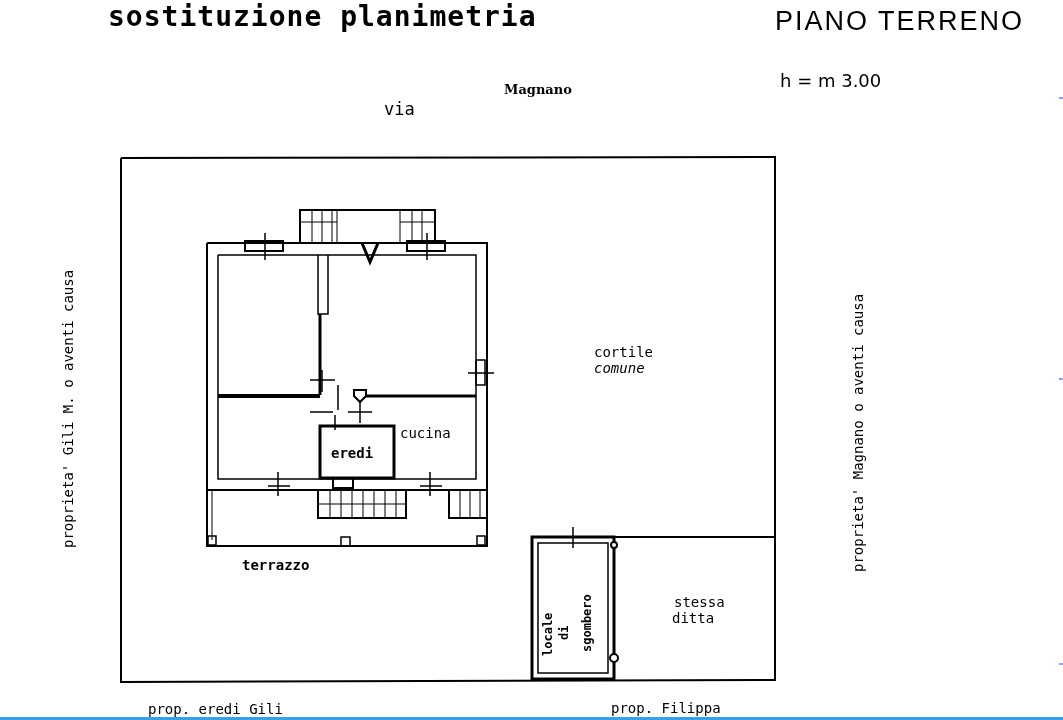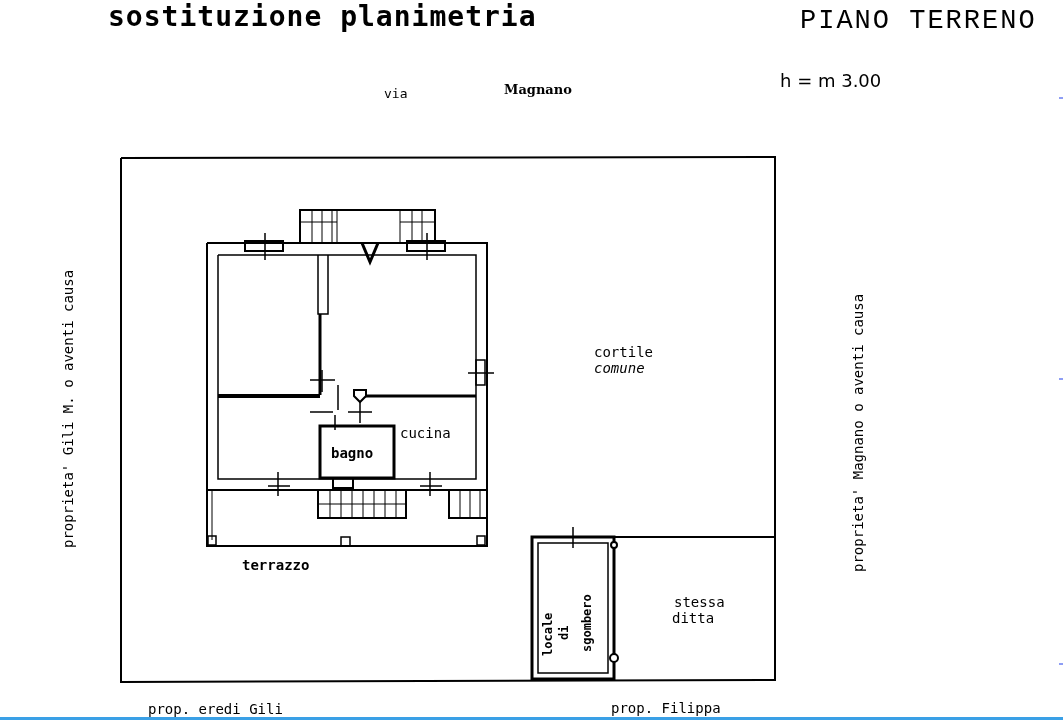--- a/index.html
+++ b/index.html
@@ -1,22 +1,22 @@
 <!DOCTYPE html>
 <html><head>
 <meta charset="utf-8">
 <style>
   html, body { margin:0; padding:0; }
   body { width:1063px; height:720px; background:#ffffff; position:relative; overflow:hidden;
          font-family:"DejaVu Sans Mono","Liberation Mono",monospace; color:#000; }
   .abs { position:absolute; }
   .title { left:108px; top:0px; font-size:28px; letter-spacing:1px; font-weight:bold; white-space:nowrap; }
-  .floor { left:800px; top:6px; font-size:27px; letter-spacing:2px; white-space:nowrap; font-family:Liberation Mono, monospace; }
+  .floor { left:775px; top:6px; font-size:27px; letter-spacing:2px; white-space:nowrap; font-family:Liberation Sans, sans-serif; }
   .height { left:780px; top:70px; font-size:18px; white-space:nowrap; font-family:"DejaVu Sans",sans-serif; }
-  .street-a { left:384px; top:86px; font-size:13px; }
+  .street-a { left:384px; top:99px; font-size:17px; }
   .street-b { left:504px; top:82px; font-size:13px; font-weight:bold; font-family:"DejaVu Serif",serif; }
   .vert { font-size:14px; white-space:nowrap; transform-origin:left top; transform:rotate(-90deg); }
   .vert-left { left:60px; top:548px; }
   .vert-right { left:850px; top:572px; }
   .label { font-size:14px; white-space:nowrap; }
   .bottom-left { left:148px; top:701px; font-size:14px; }
   .bottom-right { left:570px; top:700px; font-size:14px;margin-left:41px; }
   .blue-bar { left:0; bottom:0; width:1063px; height:3px; background:#3aa0e6; }
   .edge-mark { width:6px; height:2px; background:#8e9ef5; }
   svg { position:absolute; left:0; top:0; }
@@ -111,21 +111,21 @@
     <line x1="212" y1="490" x2="212" y2="540" stroke-width="1"></line>
     <rect x="208" y="536" width="8" height="9" stroke-width="1.5"></rect>
     <rect x="341" y="537" width="9" height="9" stroke-width="1.5"></rect>
     <rect x="477" y="536" width="8" height="9" stroke-width="1.5"></rect>
   </g>
 </svg>
 
 <div class="abs label" style="left:594px;top:344px;">cortile</div>
 <div class="abs label" style="left:594px;top:360px;font-style:italic;">comune</div>
 <div class="abs label" style="left:400px;top:425px;">cucina</div>
-<div class="abs label" style="left:331px;top:445px;font-weight:bold;">bagno</div>
+<div class="abs label" style="left:331px;top:445px;font-weight:bold;">eredi</div>
 <div class="abs label" style="left:242px;top:517px;font-weight:bold;margin-top:40px;">terrazzo</div>
 
 <div class="abs vert label" style="left:541px;top:656px;font-size:12px;font-weight:bold;">locale</div>
 <div class="abs vert label" style="left:557px;top:640px;font-size:12px;font-weight:bold;">di</div>
 <div class="abs vert label" style="left:580px;top:652px;font-size:12px;font-weight:bold;">sgombero</div>
 
 <div class="abs label" style="left:674px;top:594px;">stessa</div>
 <div class="abs label" style="left:672px;top:610px;text-align:center;">ditta</div>
 
 <div class="abs bottom-left">prop. eredi Gili</div>

